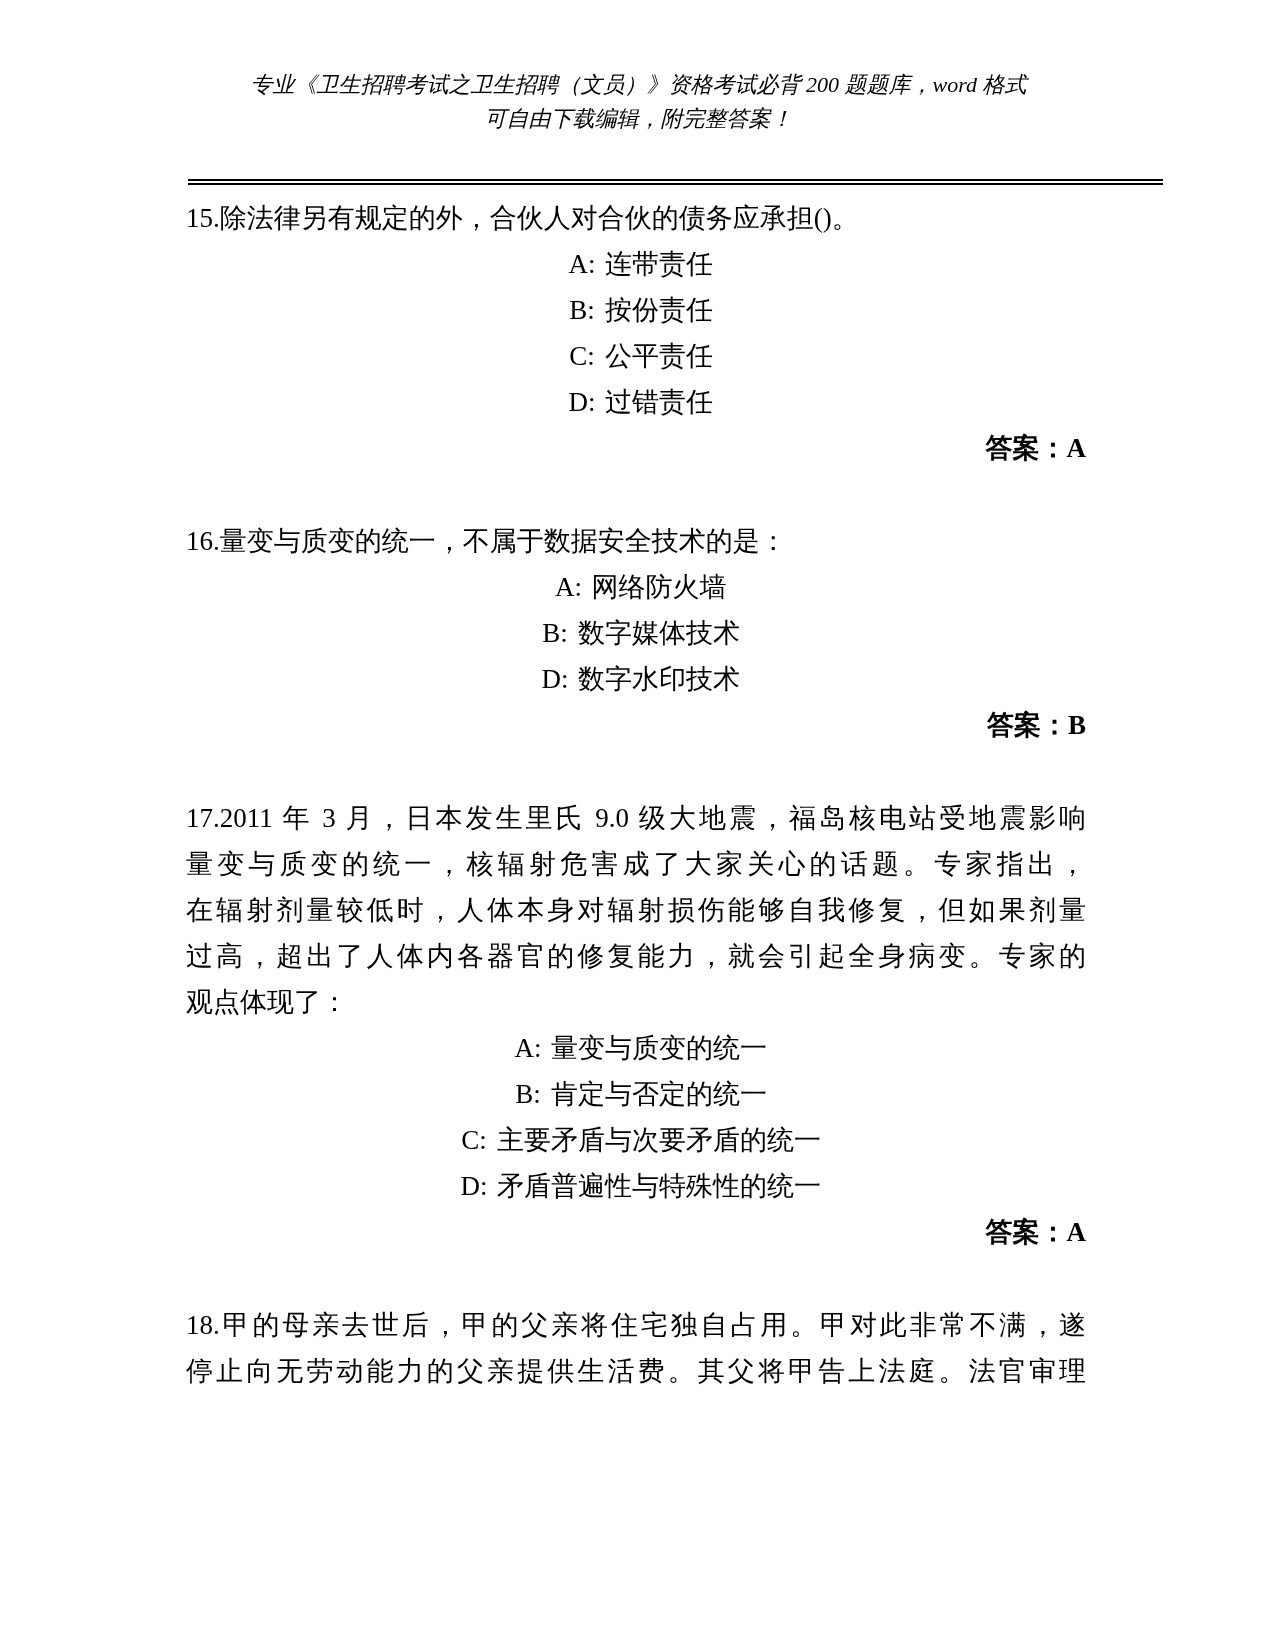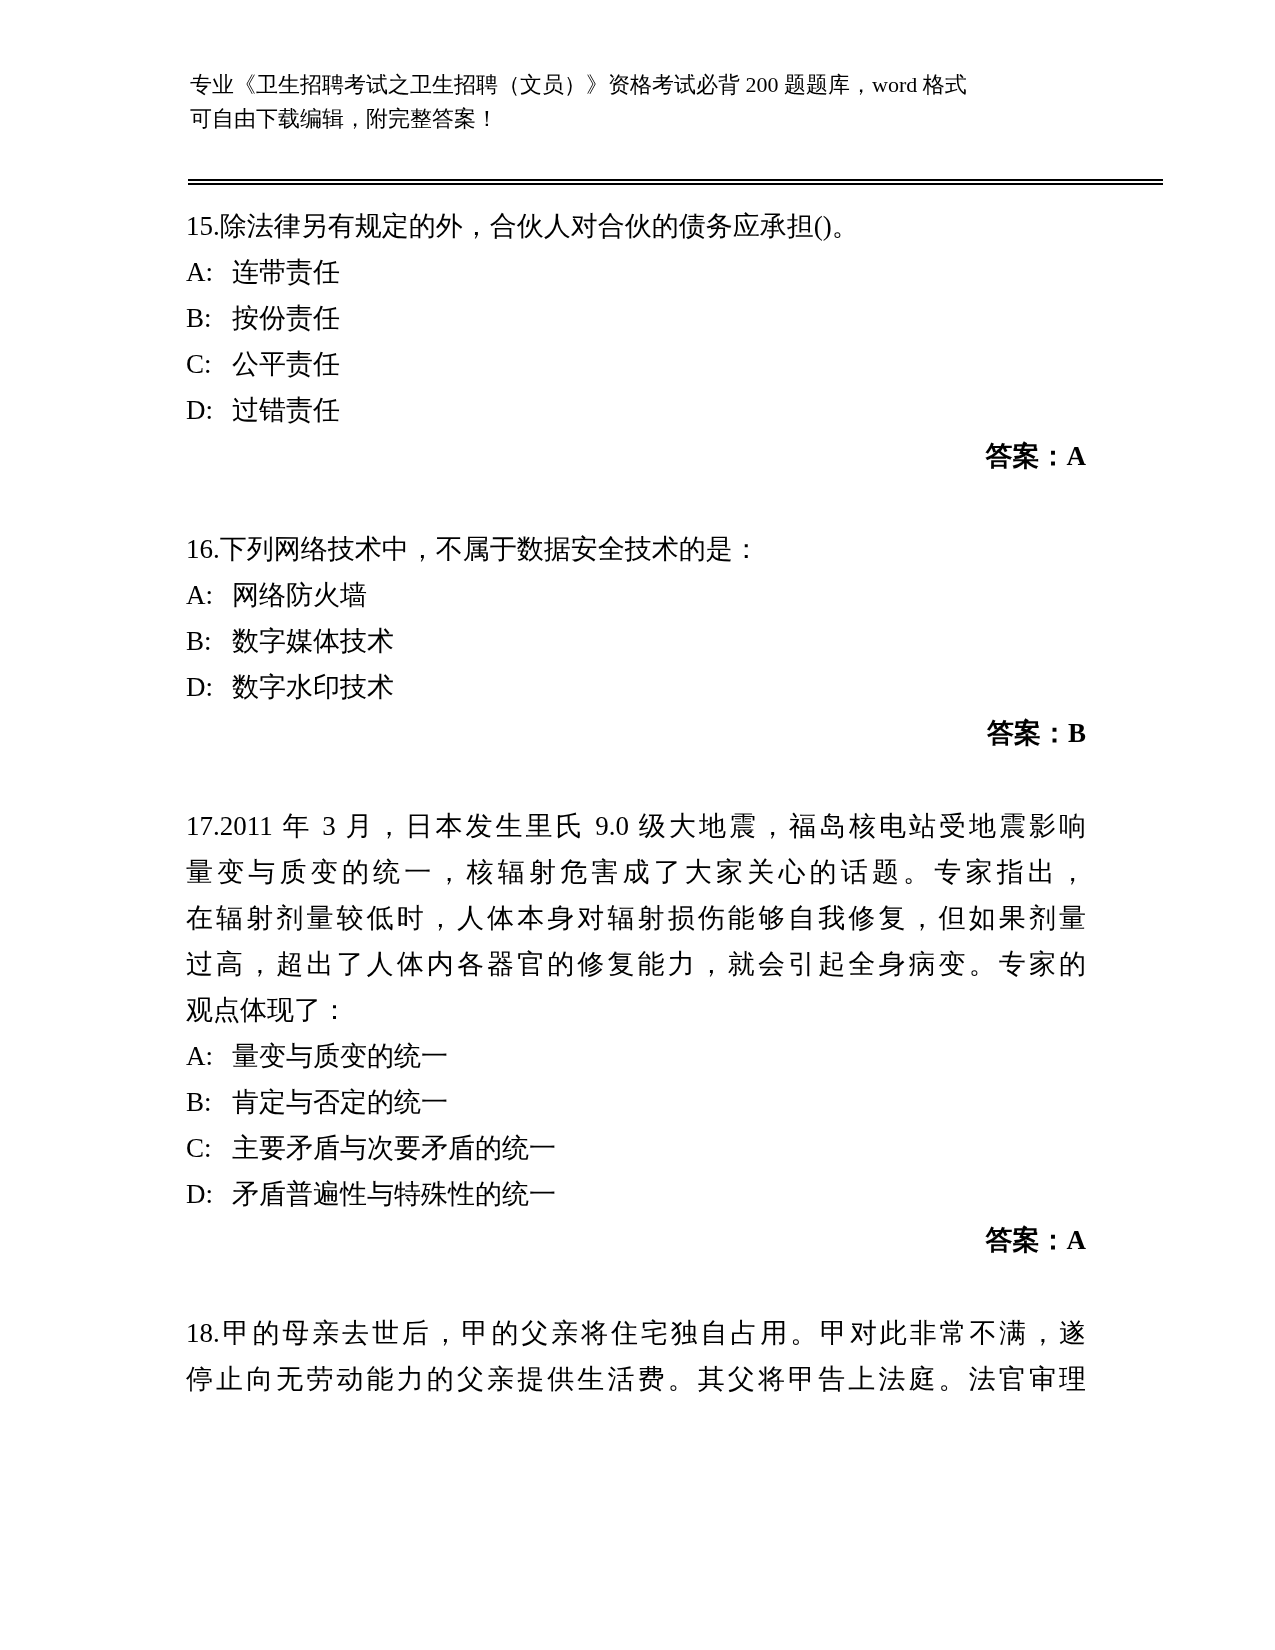--- a/index.html
+++ b/index.html
@@ -17,58 +17,59 @@
     overflow: hidden;
   }
   
   .doc-header {
     position: absolute;
     left: 190px;
     top: 68px;
     width: 897px;
     font-size: 22px;
     line-height: 34px;
-    text-align: left;
+    text-align: center;
     white-space: nowrap;
+    font-style: italic;
   }
   
   .header-rule {
     position: absolute;
     left: 188px;
     top: 179px;
     width: 975px;
     height: 2px;
     border-top: 2px solid #000;
     border-bottom: 2px solid #000;
   }
   
   .content {
     position: absolute;
     left: 186px;
     top: 183px;
     width: 900px;
-    padding-top: 20px;
+    padding-top: 12px;
     font-size: 27px;
     line-height: 46px;
   }
   .question {
     margin: 0 0 47px 0;
   }
   .stem-line {
     text-align: justify;
     text-align-last: justify;
   }
   .stem-line.no-stretch {
     text-align-last: left;
   }
   .num {
     letter-spacing: 0;
   }
   .option {
-    text-align: left;
+    text-align: center;
   }
   .opt-label {
     display: inline-block;
     min-width: 46px;
   }
   .answer {
     font-weight: 700;
     text-align: right;
   }
   .ans-label {
@@ -93,21 +94,21 @@
     <section class="question">
       <div class="stem-line no-stretch"><span class="num">15.</span><span>除法律另有规定的外，合伙人对合伙的债务应承担()。</span></div>
       <div class="option"><span class="opt-label">A:</span><span class="opt-text">连带责任</span></div>
       <div class="option"><span class="opt-label">B:</span><span class="opt-text">按份责任</span></div>
       <div class="option"><span class="opt-label">C:</span><span class="opt-text">公平责任</span></div>
       <div class="option"><span class="opt-label">D:</span><span class="opt-text">过错责任</span></div>
       <div class="answer"><span class="ans-label">答案：</span><span class="ans-value">A</span></div>
     </section>
 
     <section class="question">
-      <div class="stem-line no-stretch"><span class="num">16.</span><span>下列网络技术中，不属于数据安全技术的是：</span></div>
+      <div class="stem-line no-stretch"><span class="num">16.</span><span>量变与质变的统一，不属于数据安全技术的是：</span></div>
       <div class="option"><span class="opt-label">A:</span><span class="opt-text">网络防火墙</span></div>
       <div class="option"><span class="opt-label">B:</span><span class="opt-text">数字媒体技术</span></div>
       <div class="option"><span class="opt-label">D:</span><span class="opt-text">数字水印技术</span></div>
       <div class="answer"><span class="ans-label">答案：</span><span class="ans-value">B</span></div>
     </section>
 
     <section class="question">
       <div class="stem-line"><span class="num">17.</span><span>2011 年 3 月，日本发生里氏 9.0 级大地震，福岛核电站受地震影响</span></div>
       <div class="stem-line">量变与质变的统一，核辐射危害成了大家关心的话题。专家指出，</div>
       <div class="stem-line">在辐射剂量较低时，人体本身对辐射损伤能够自我修复，但如果剂量</div>

